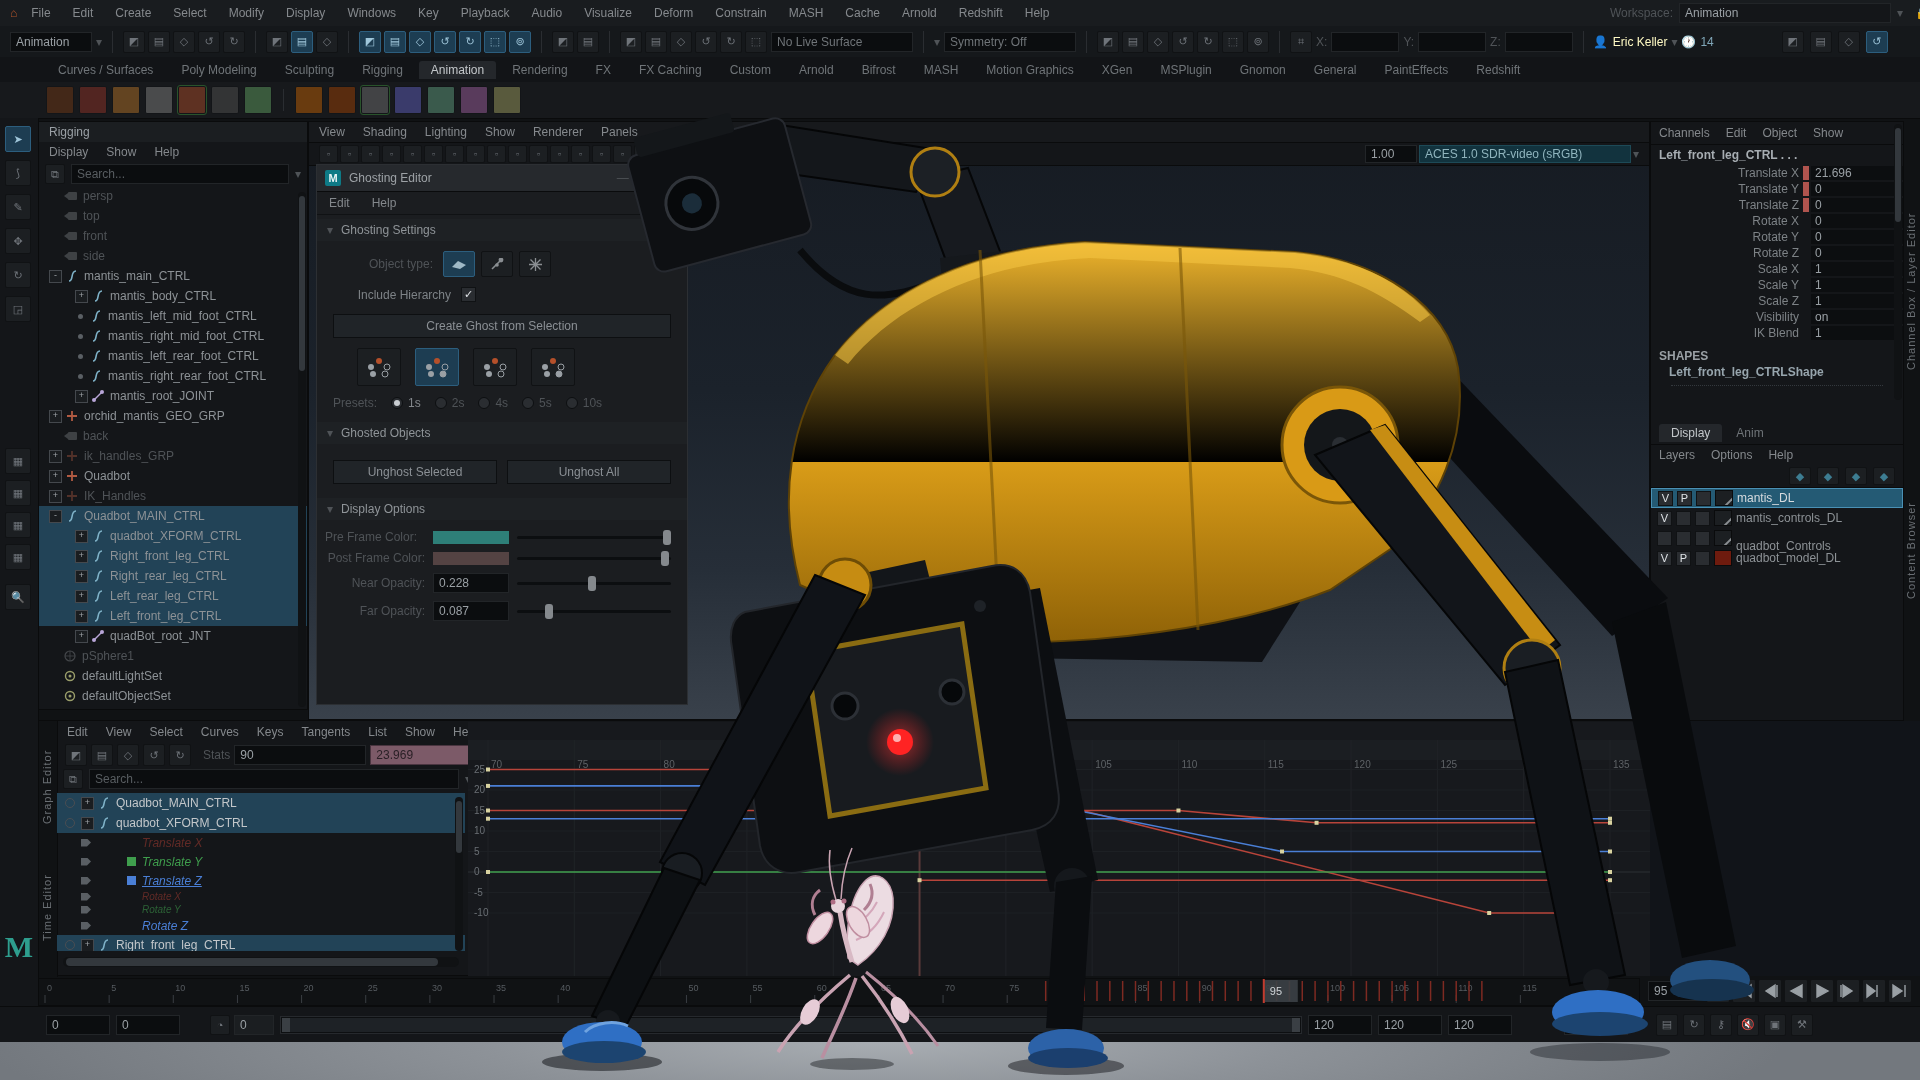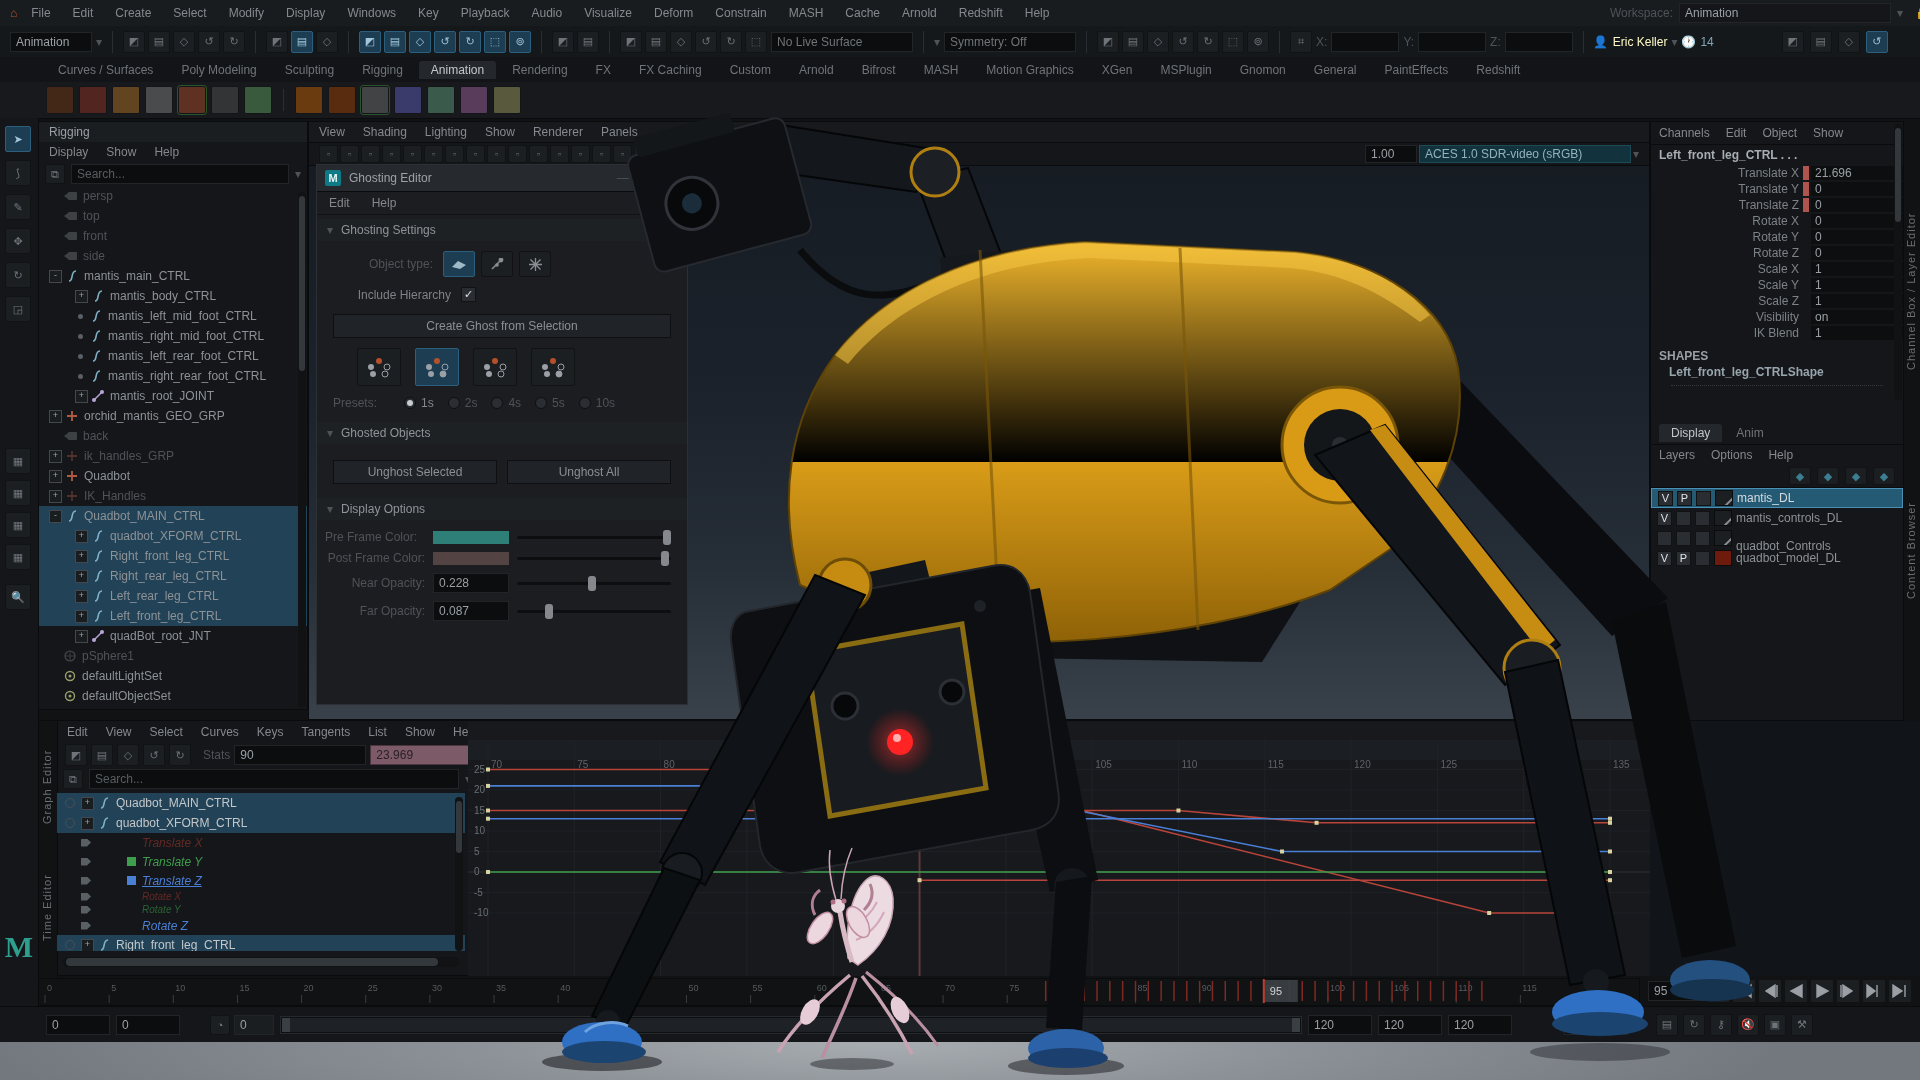--- a/index.html
+++ b/index.html
@@ -332,21 +332,21 @@
         <span class="icbox" style="width: 42px; height: 36px;">
           <svg width="26" height="22">
             <circle cx="13" cy="5" r="3" fill="#b5502a"></circle>
             <circle cx="5" cy="11" r="3" fill="#9aa0a5"></circle>
             <circle cx="21" cy="11" r="3" fill="none" stroke="#9aa0a5"></circle>
             <circle cx="7" cy="18" r="3" fill="#9aa0a5"></circle>
             <circle cx="19" cy="18" r="3" fill="#9aa0a5" stroke="#9aa0a5"></circle>
           </svg>
         </span>
       </div>
-    <div class="row" style="margin:10px 0 0 16px;gap:27px;">
+    <div class="row" style="margin:10px 0 0 16px;gap:14px;">
       <span class="dim">Presets:</span>
       <span id="ghost-presets" class="row" style="gap:14px;">
           <span class="row" style="gap: 5px;">
             <span class="radio on"></span>
             <span>1s</span>
           </span>
           <span class="row" style="gap: 5px;">
             <span class="radio"></span>
             <span class="dim">2s</span>
           </span>

